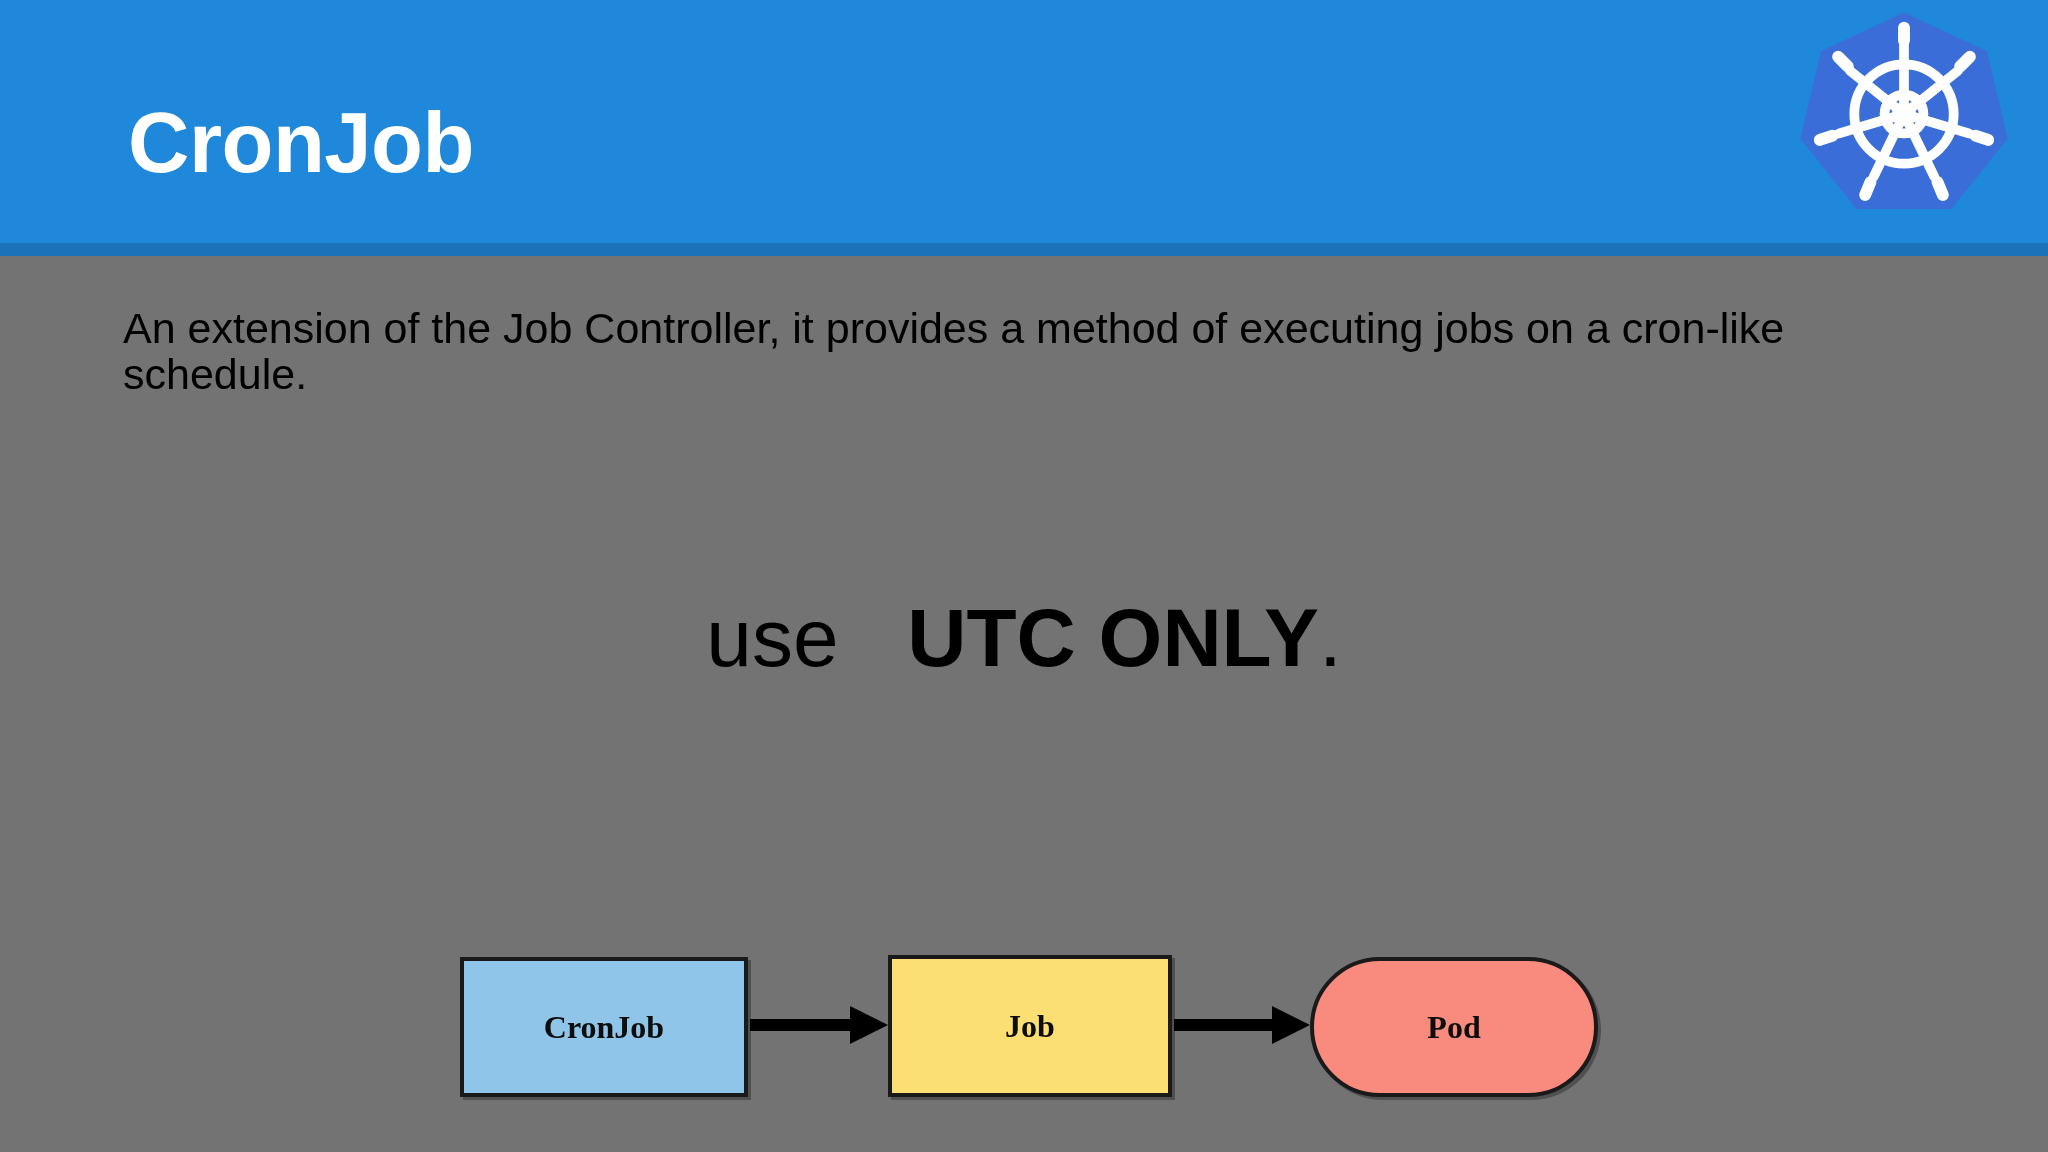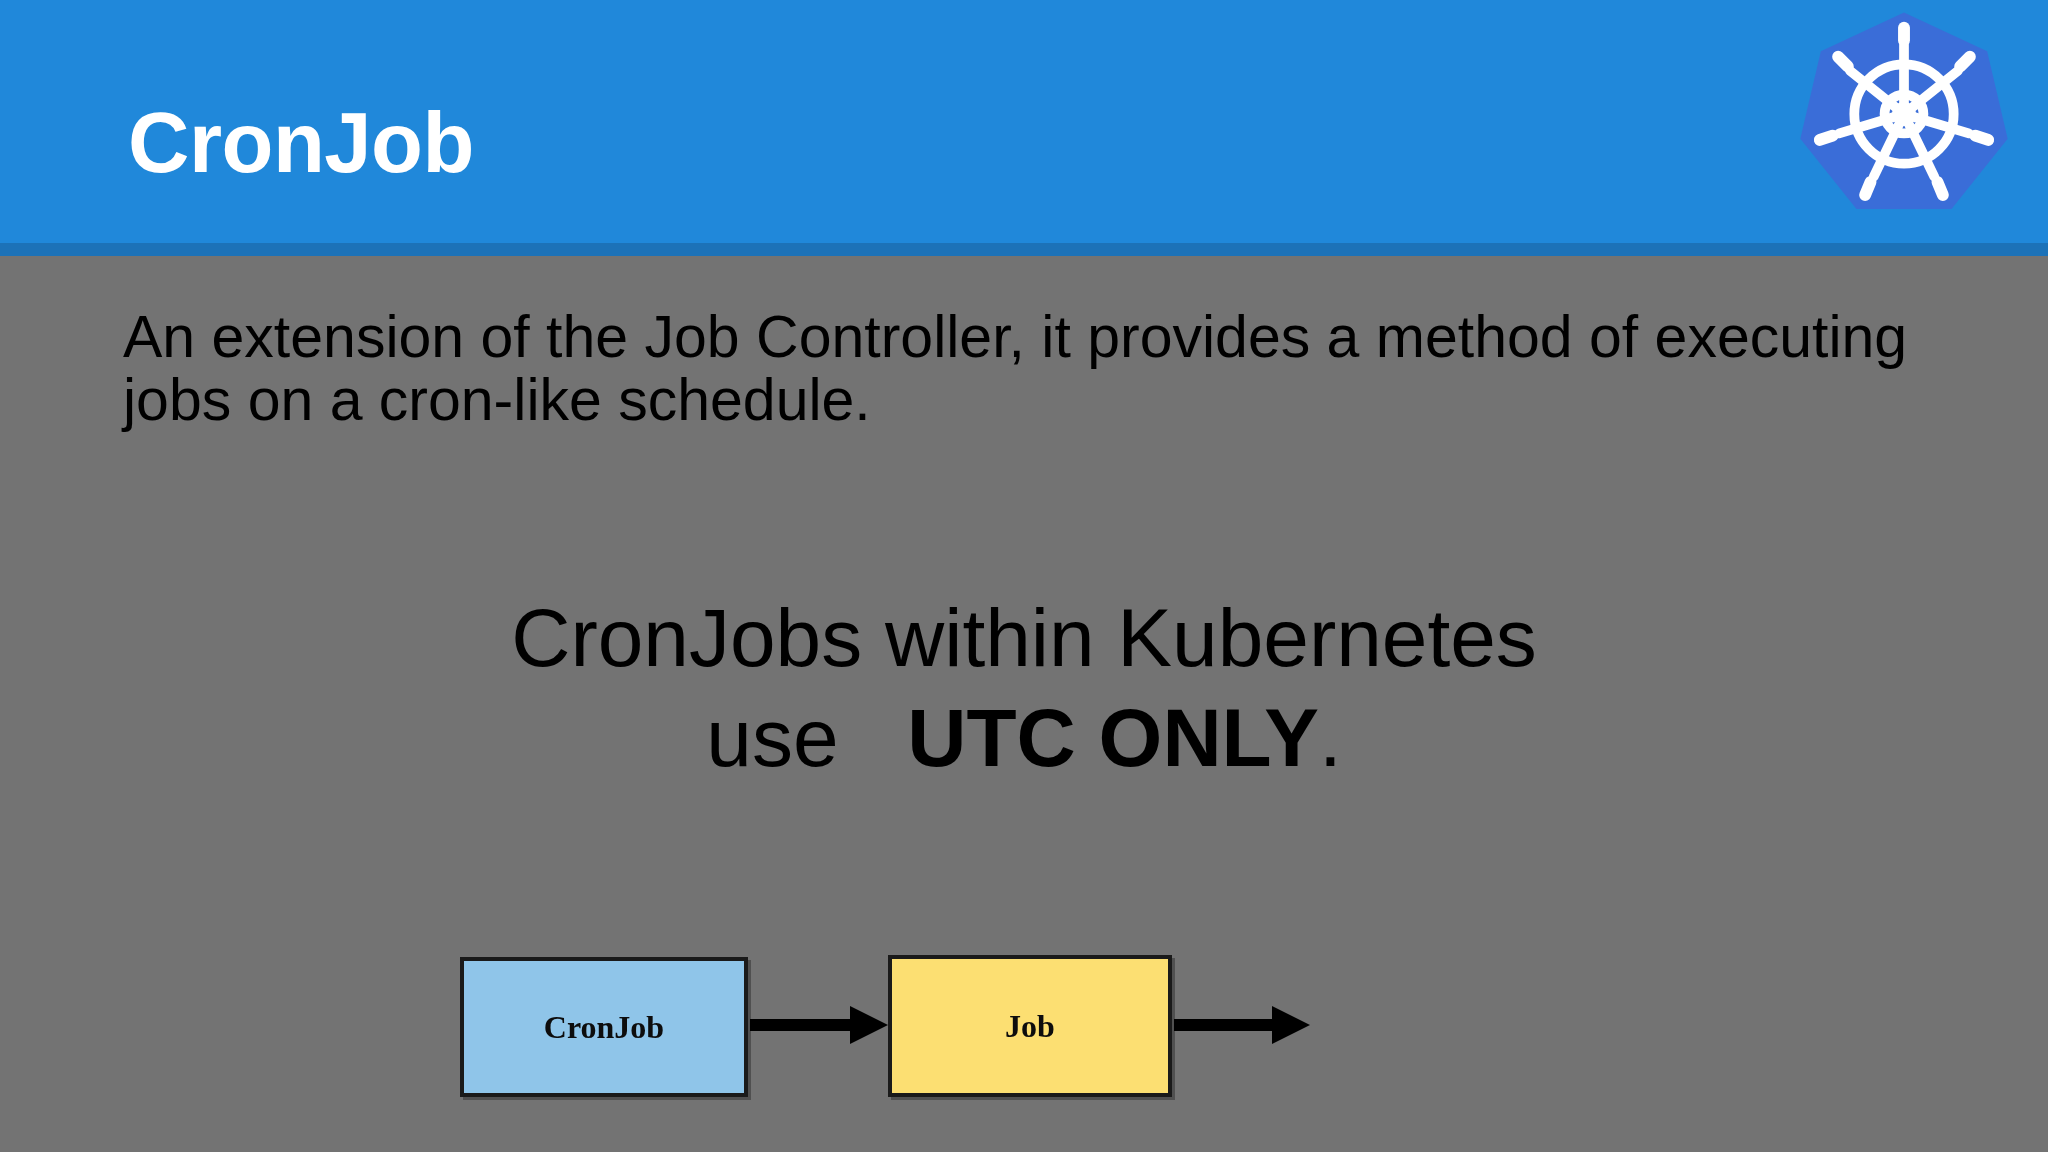--- a/index.html
+++ b/index.html
@@ -55,21 +55,21 @@
     width: 216px;
     height: 216px;
   }
 
   
   .body-text {
     position: absolute;
     left: 123px;
     top: 306px;
     width: 1830px;
-    font-size: 59px;
+    font-size: 43px;
     line-height: 1.06;
     color: #000000;
     font-weight: normal;
   }
 
   
   .callout {
     position: absolute;
     left: 0;
     top: 588px;
@@ -190,21 +190,20 @@
         <line x1="34" y1="120" x2="22" y2="124"></line>
         <line x1="48" y1="56" x2="39" y2="47"></line>
       </g>
       <circle cx="100" cy="100" r="11" fill="#FFFFFF"></circle>
     </svg>
   </div>
 
   <div class="body-text">An extension of the Job Controller, it provides a method of executing jobs on a cron-like schedule.</div>
 
   <div class="callout">
-    <div>CronJobs within Kubernetes</div>
     <div><span>use </span><b>UTC ONLY</b><span>.</span></div>
   </div>
 
   <div class="diagram">
 
     <div class="node node-cronjob">
       <span>CronJob</span>
     </div>
 
     <div class="arrow arrow-1">
@@ -214,16 +213,19 @@
 
     <div class="node node-job">
       <span>Job</span>
     </div>
 
     <div class="arrow arrow-2">
       <div class="shaft"></div>
       <div class="head"></div>
     </div>
 
+    <div class="node node-pod">
+      <span>Pod</span>
+    </div>
 
   </div>
 
 </div>
 
 </body></html>

